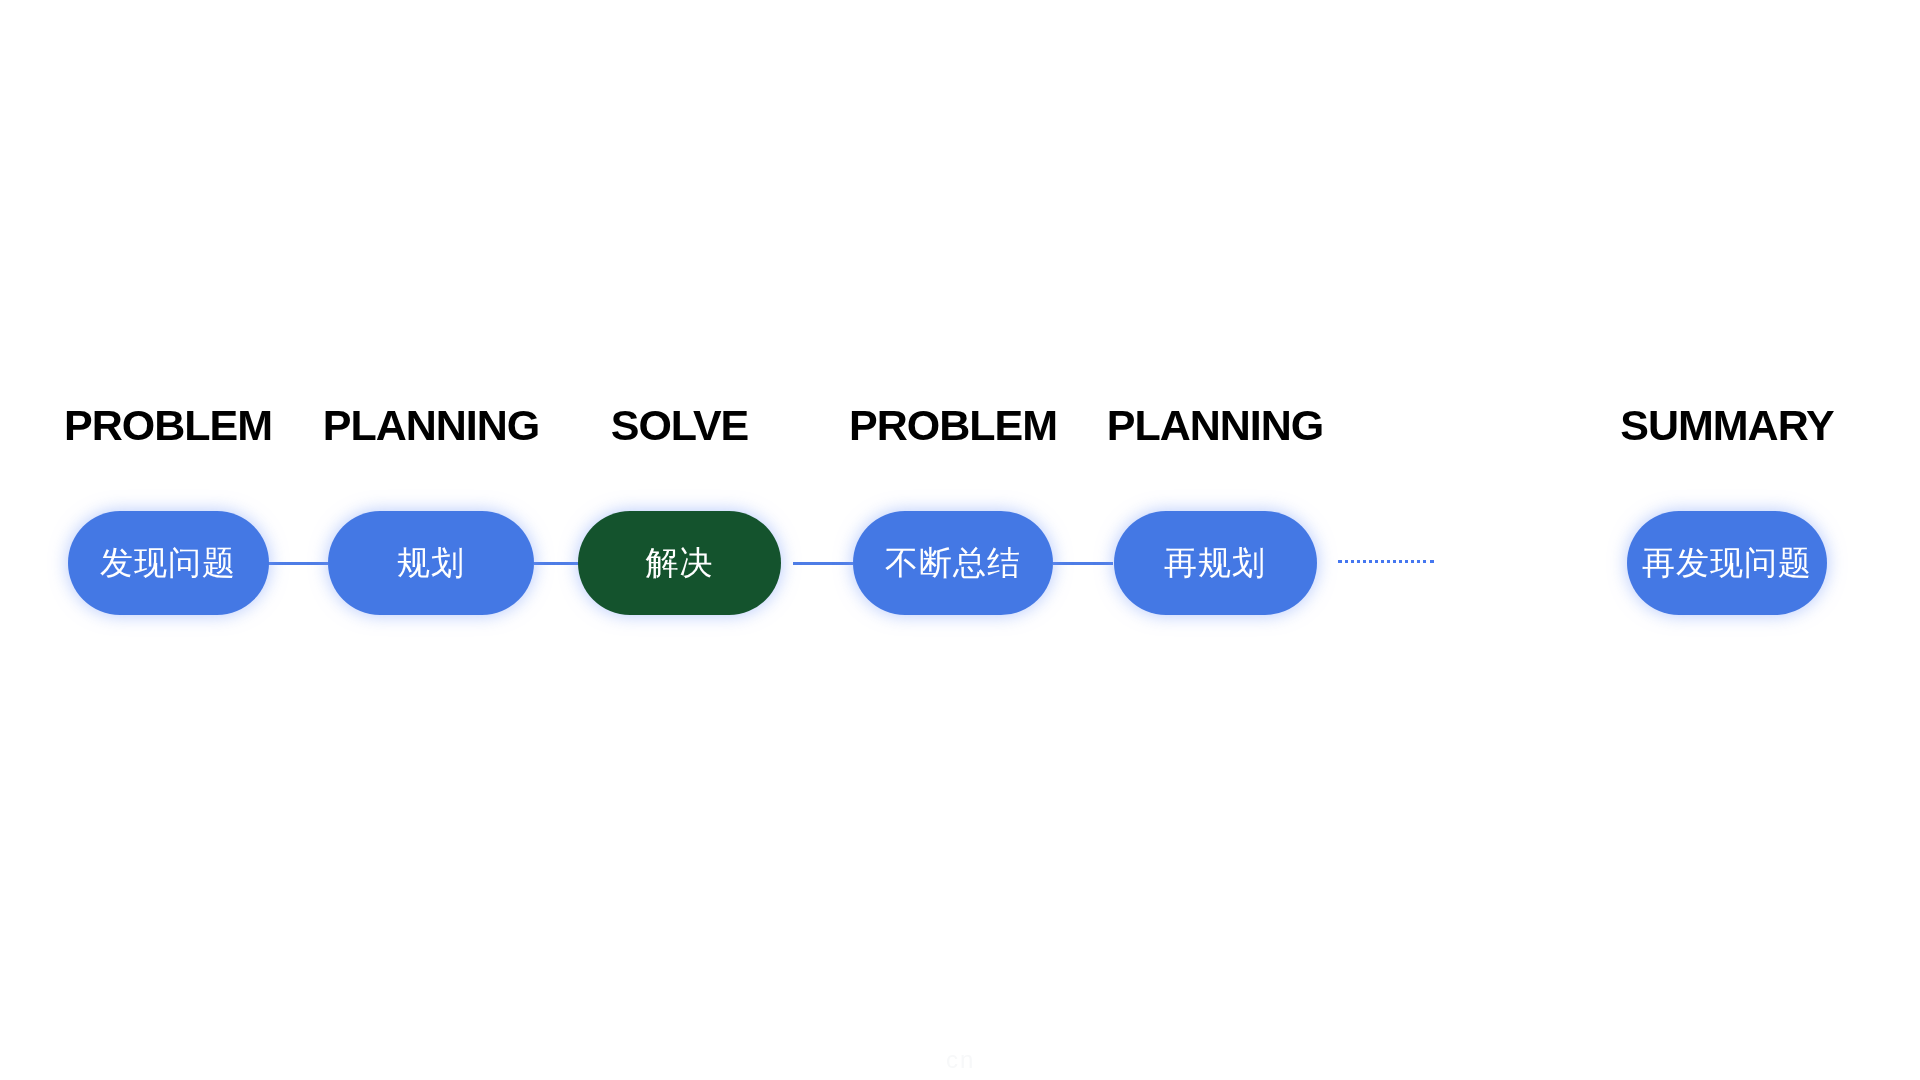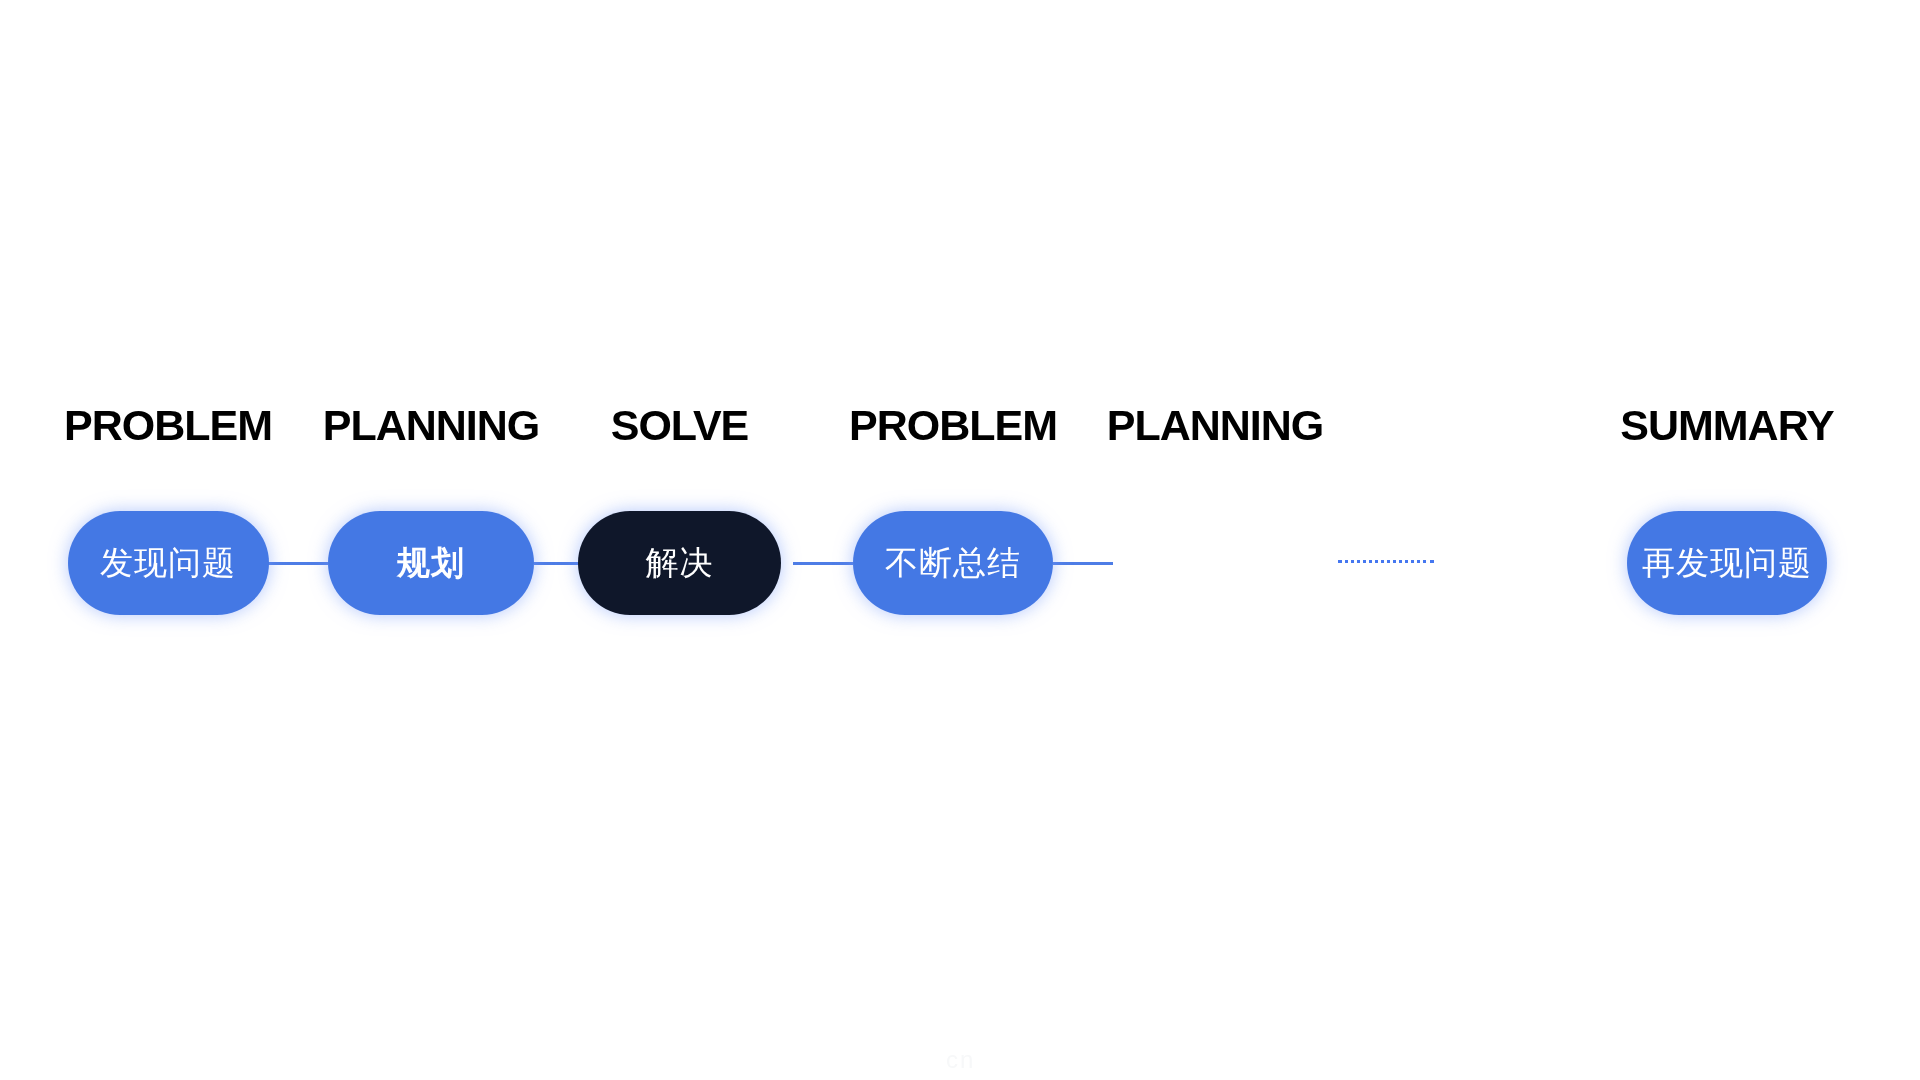--- a/index.html
+++ b/index.html
@@ -93,40 +93,43 @@
   <div class="stage" style="left: 67.5px; width: 201px;">
     <div class="stage-label" style="color: rgb(0, 0, 0);">PROBLEM</div>
     <div class="pill" style="background: rgb(68, 120, 228); text-align: center;">
       <span class="pill-text" style="color: rgb(255, 255, 255);">发现问题</span>
     </div>
   </div>
 
   <div class="stage" style="left: 328px; width: 206px;">
     <div class="stage-label" style="color: rgb(0, 0, 0);">PLANNING</div>
     <div class="pill" style="background: rgb(68, 120, 228);">
-      <span class="pill-text" style="color: rgb(255, 255, 255); font-weight: bold;">规划</span>
+      <span class="pill-text" style="color: rgb(255, 255, 255);">规划</span>
     </div>
   </div>
 
   <div class="stage" style="left: 578px; width: 203px;">
     <div class="stage-label" style="color: rgb(0, 0, 0);">SOLVE</div>
-    <div class="pill" style="background: #0f172a;">
+    <div class="pill" style="background: #14532d;">
       <span class="pill-text" style="color: rgb(255, 255, 255);">解决</span>
     </div>
   </div>
 
   <div class="stage" style="left: 853px; width: 200px;">
     <div class="stage-label" style="color: rgb(0, 0, 0);">PROBLEM</div>
     <div class="pill" style="background: rgb(68, 120, 228);">
       <span class="pill-text" style="color: rgb(255, 255, 255);">不断总结</span>
     </div>
   </div>
 
   <div class="stage" style="left: 1113.5px; width: 203px;">
     <div class="stage-label" style="color: rgb(0, 0, 0);">PLANNING</div>
+    <div class="pill" style="background: rgb(68, 120, 228);">
+      <span class="pill-text" style="color: rgb(255, 255, 255);">再规划</span>
+    </div>
   </div>
 
   <div class="stage" style="left: 1627px; width: 200px;">
     <div class="stage-label" style="color: rgb(0, 0, 0);">SUMMARY</div>
     <div class="pill" style="background: rgb(68, 120, 228);">
       <span class="pill-text" style="color: rgb(255, 255, 255);">再发现问题</span>
     </div>
   </div>
 </div>
   <div class="watermark">cn</div>

